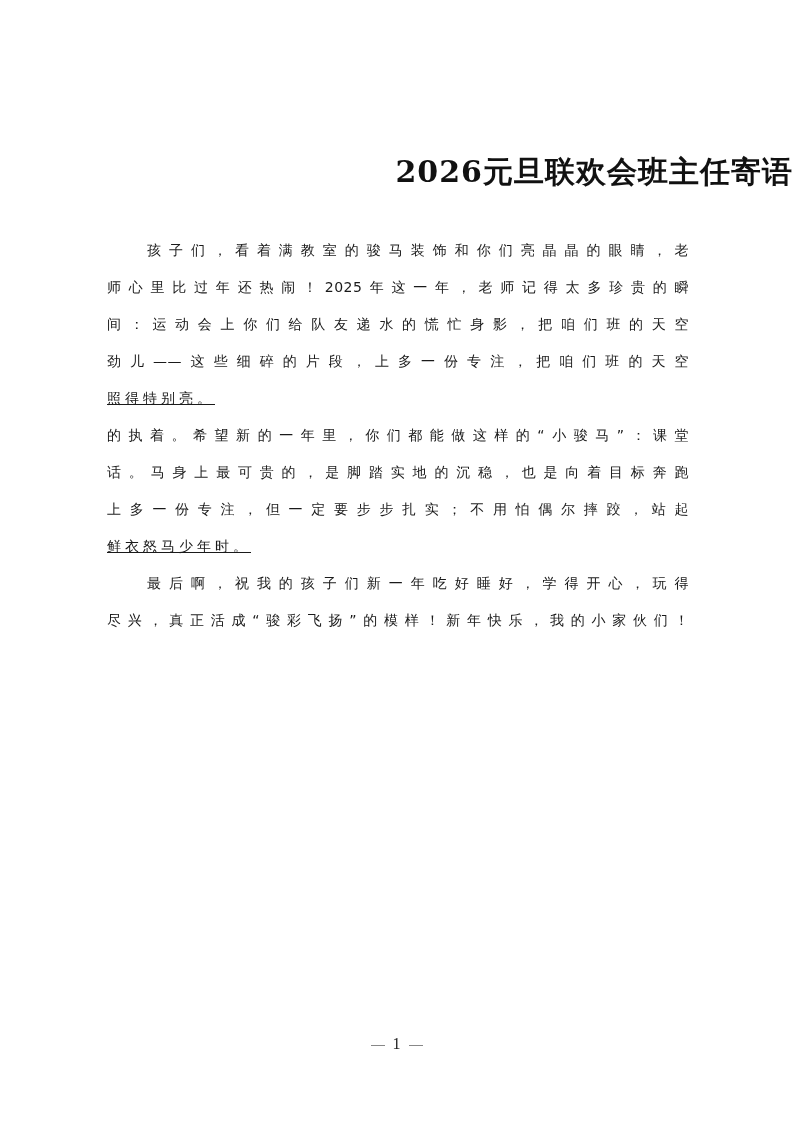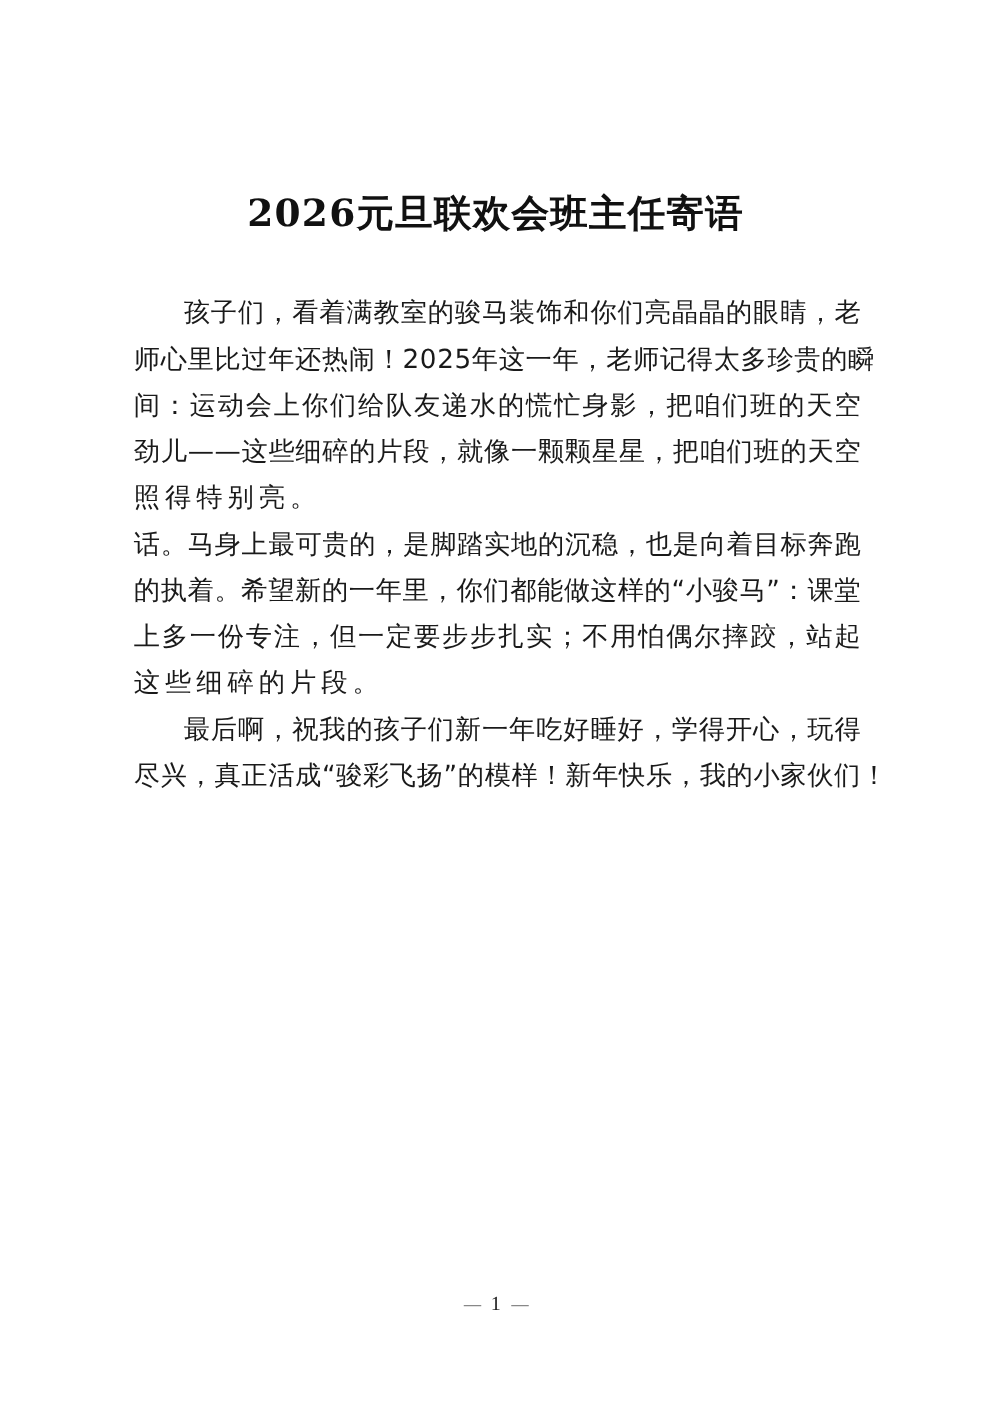--- a/index.html
+++ b/index.html
@@ -1,58 +1,58 @@
 <!DOCTYPE html>
 <html><head>
   <meta charset="utf-8">
   <style>
     html, body { margin: 0; padding: 0; background: #ffffff; }
     body { width: 793px; height: 1122px; position: relative; overflow: hidden; }
     .page { position: absolute; left: 0; top: 0; width: 793px; height: 1122px; background: #fff; }
     .title {
-      position: absolute; left: 0; top: 150px; width: 793px; text-align: center;
+      position: absolute; left: 0; top: 150px; width: 793px; text-align: right;
       font-family: "DejaVu Serif", "Liberation Serif", serif; font-weight: bold;
       font-size: 30px; line-height: 44px; color: #111; letter-spacing: 1px;
     }
     .body {
       position: absolute; left: 107px; top: 232px; width: 582px;
       font-family: "DejaVu Sans", "Liberation Serif", sans-serif;
-      font-size: 21px; color: #1a1a1a;
+      font-size: 14px; color: #1a1a1a;
     }
     .line {
       display: block; height: 37px; line-height: 37px; white-space: nowrap;
       text-align: justify; text-align-last: justify; letter-spacing: 0.5px;
     }
-    .line.last { text-align: center; text-align-last: left; letter-spacing: 4px; }
+    .line.last { text-align: center; text-align-last: left; letter-spacing: 4px; text-decoration: underline; }
     .line.indent { padding-left: 40px; }
     .footer {
       position: absolute; left: 0; top: 1035px; width: 793px; text-align: center;
       font-family: "Liberation Serif", serif; font-size: 16px; color: #222;
     }
     .footer .dash { display: inline-block; width: 14px; height: 1px; background: #888; vertical-align: middle; margin: 0 8px; }
   </style>
 </head>
 <body>
 
 <div class="page">
   <div class="title">2026元旦联欢会班主任寄语</div>
 
   <div class="body">
     <div>
       <span class="line indent">孩子们，看着满教室的骏马装饰和你们亮晶晶的眼睛，老</span>
       <span class="line">师心里比过年还热闹！2025年这一年，老师记得太多珍贵的瞬</span>
       <span class="line">间：运动会上你们给队友递水的慌忙身影，把咱们班的天空</span>
-      <span class="line">劲儿——这些细碎的片段，就像一颗颗星星，把咱们班的天空</span>
+      <span class="line">劲儿——这些细碎的片段，上多一份专注，把咱们班的天空</span>
       <span class="line last">照得特别亮。</span>
     </div>
     <div>
+      <span class="line">的执着。希望新的一年里，你们都能做这样的“小骏马”：课堂</span>
       <span class="line">话。马身上最可贵的，是脚踏实地的沉稳，也是向着目标奔跑</span>
-      <span class="line">的执着。希望新的一年里，你们都能做这样的“小骏马”：课堂</span>
       <span class="line">上多一份专注，但一定要步步扎实；不用怕偶尔摔跤，站起</span>
-      <span class="line last">这些细碎的片段。</span>
+      <span class="line last">鲜衣怒马少年时。</span>
     </div>
     <div>
       <span class="line indent">最后啊，祝我的孩子们新一年吃好睡好，学得开心，玩得</span>
       <span class="line">尽兴，真正活成“骏彩飞扬”的模样！新年快乐，我的小家伙们！</span>
     </div>
   </div>
 
   <div class="footer">
     <span class="dash"></span><span>1</span><span class="dash"></span>
   </div>

